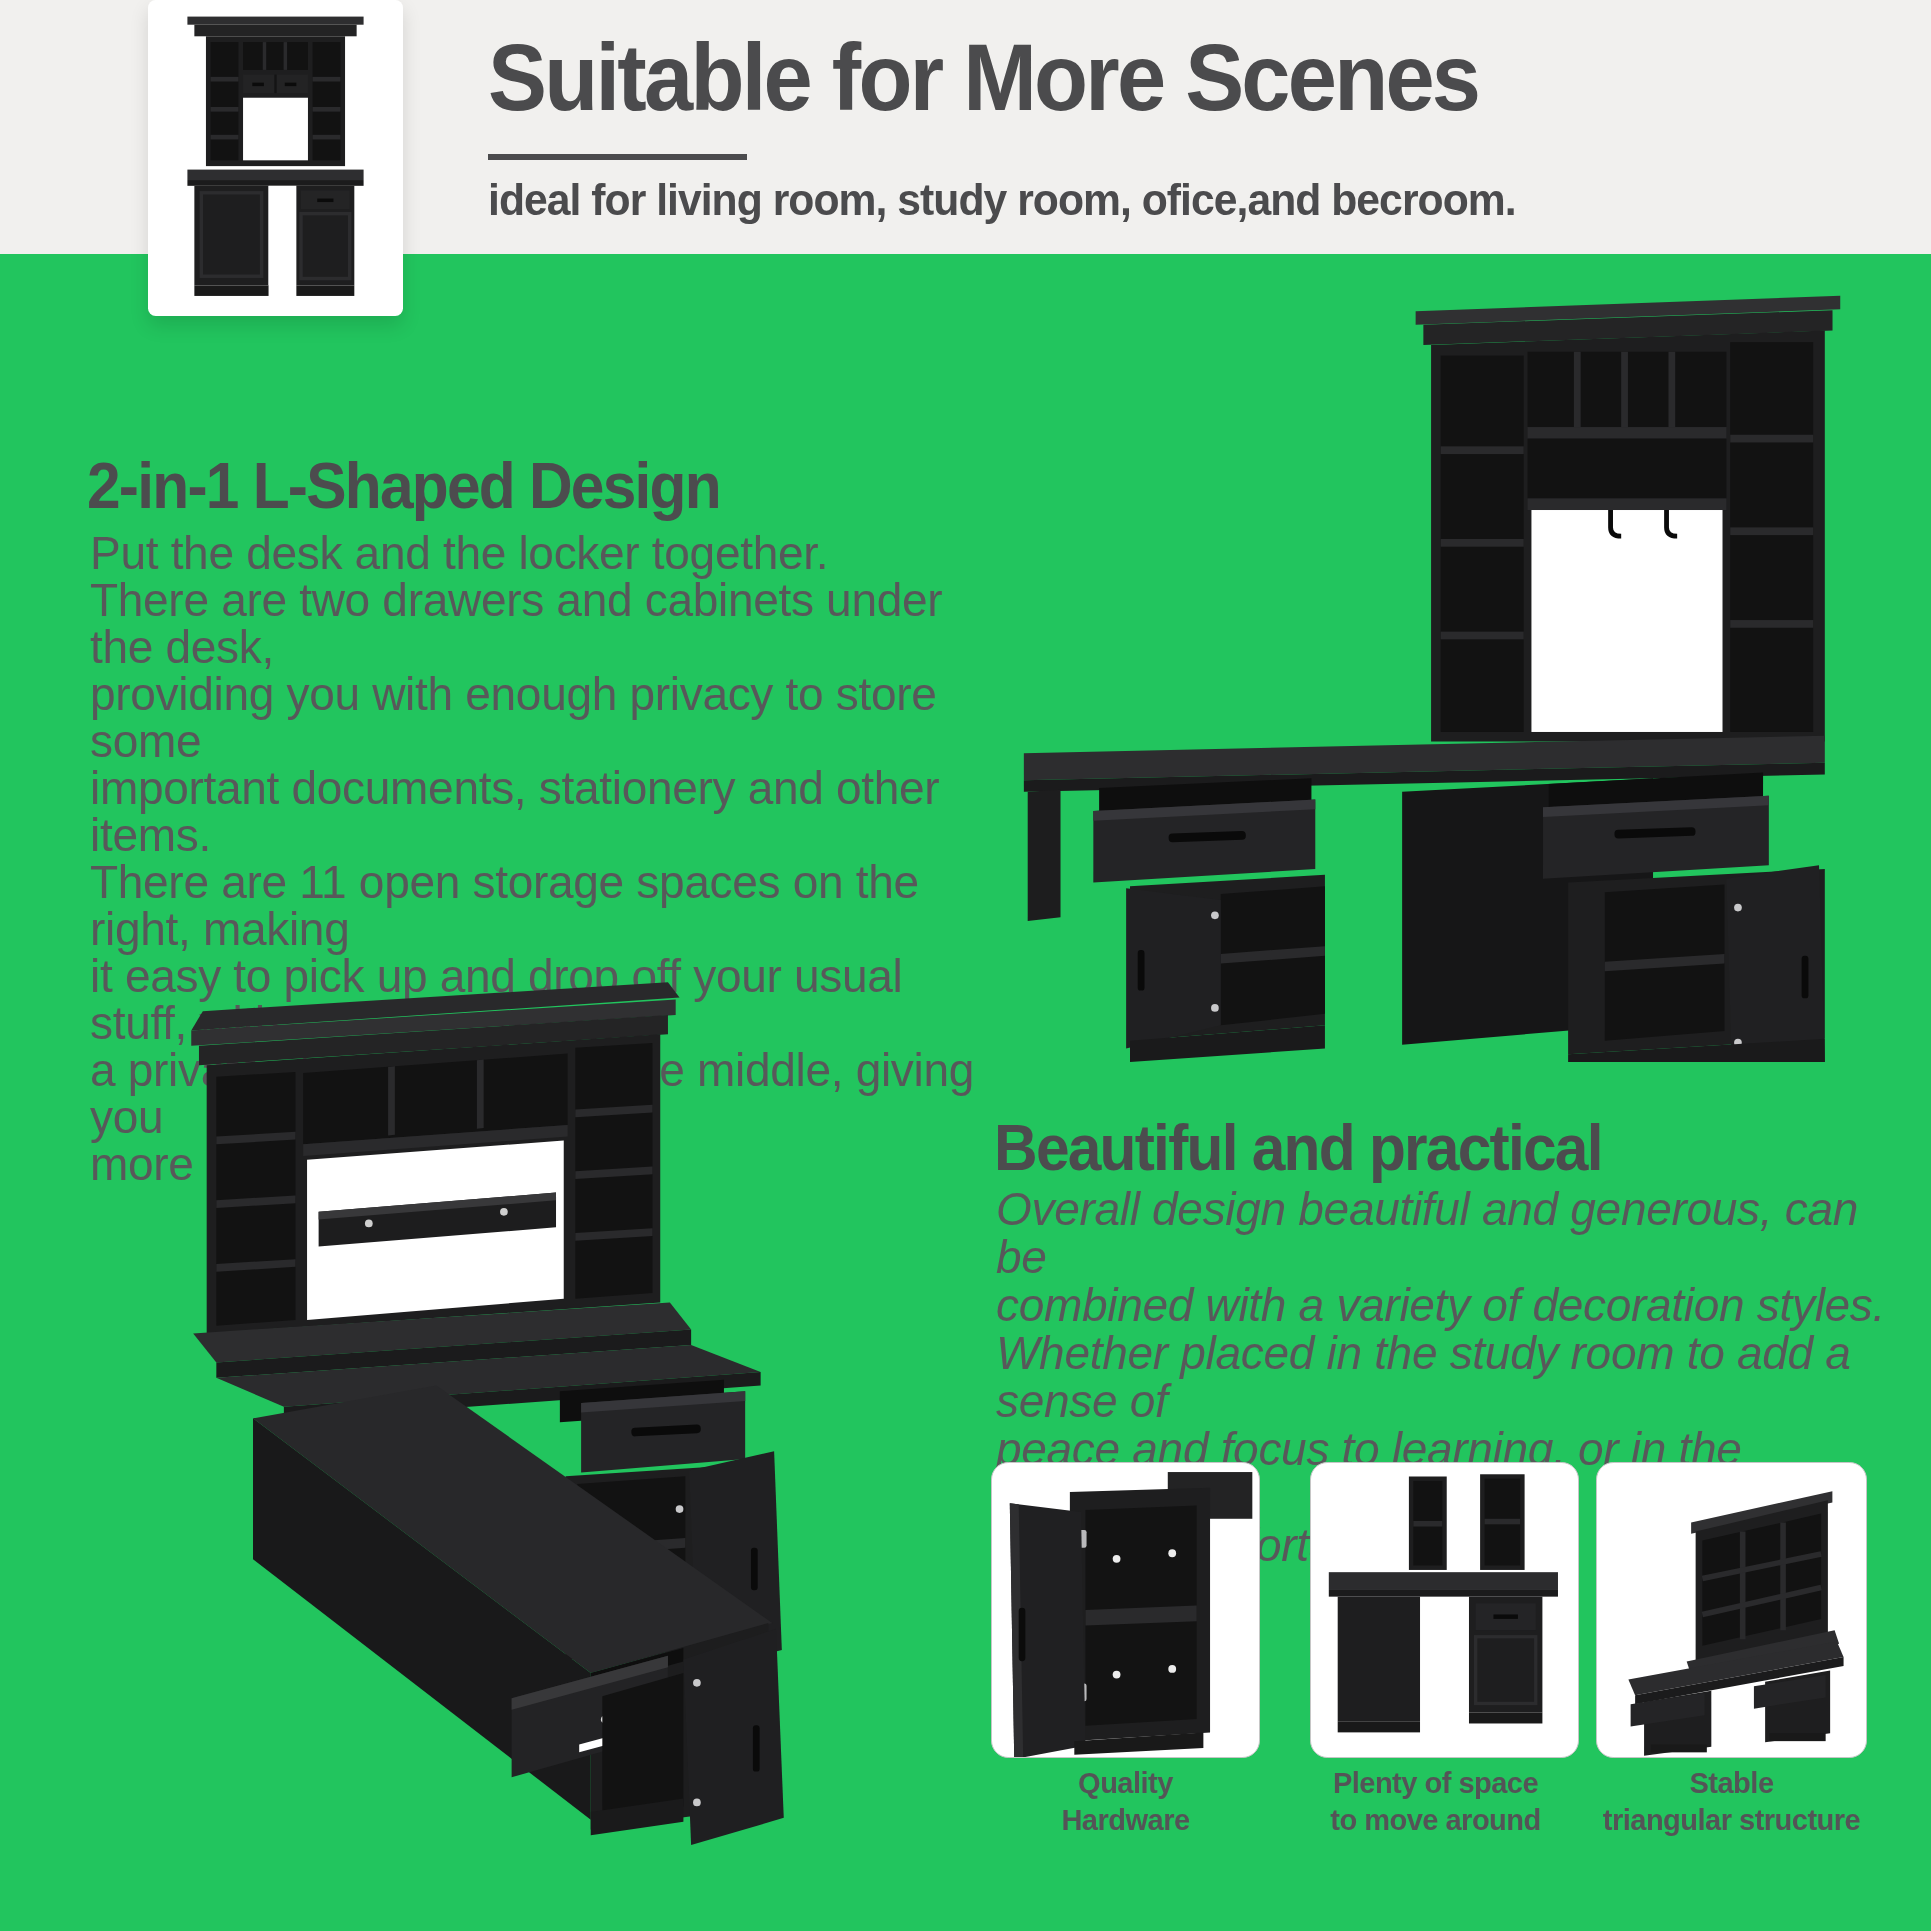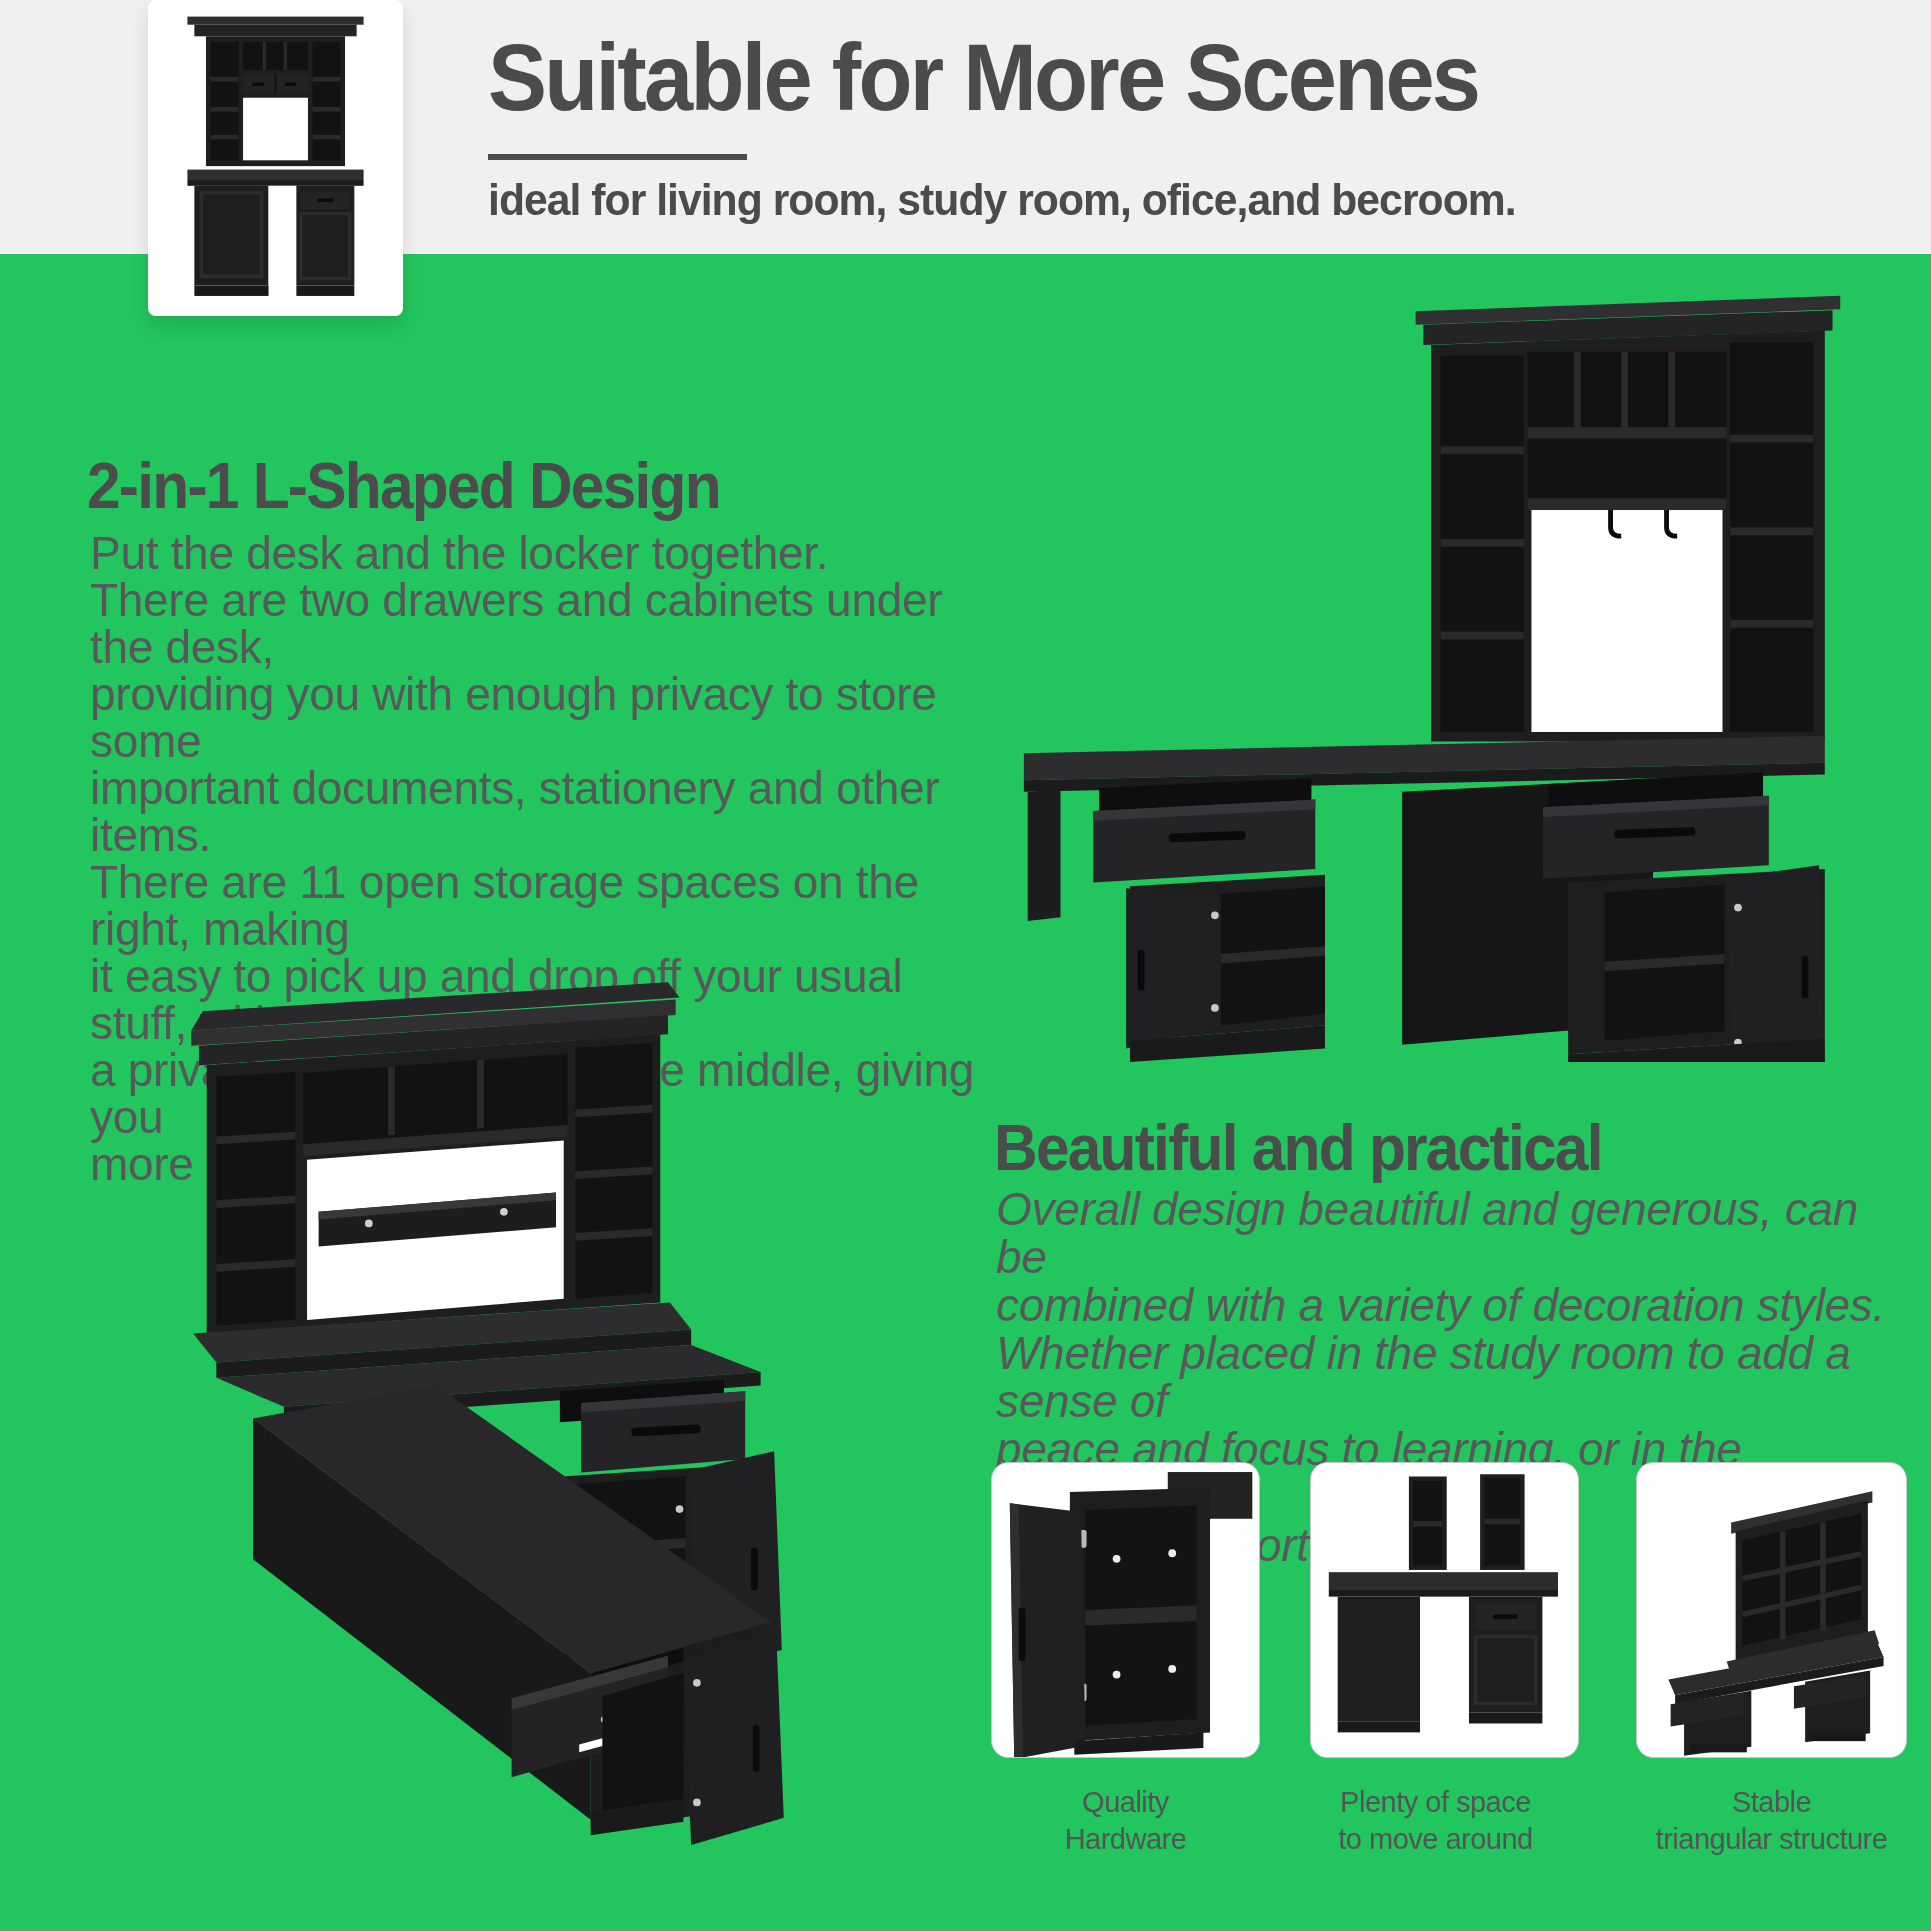--- a/index.html
+++ b/index.html
@@ -31,26 +31,26 @@
   #right-body{left:996px; top:1185px; width:917px; line-height:48px;font-style:italic;}
 
   .big-image{position:absolute;}
   .big-image svg{display:block; width:100%; height:100%;}
   #image-perspective{left:985px; top:290px; width:869px; height:772px;}
   #image-open-storage{left:143px; top:980px; width:772px; height:869px;}
 
   .feature{position:absolute; top:1462px; width:269px; height:415px;}
   #feature-1{left:991px;}
   #feature-2{left:1292px;padding-left:18px;}
-  #feature-3{left:1596px; width:271px;margin-left:40px;}
+  #feature-3{left:1596px; width:271px;}
   .feature-box{box-sizing:border-box; width:100%; height:296px; background:#ffffff;
                border:1.9px solid #c6c6c6; border-radius:17.4px; overflow:hidden;}
   .feature-box svg{display:block; width:100%; height:100%;}
-  .feature-caption{position:absolute; top:322px; left:50%; transform:translateX(-50%);
-                   width:406px; text-align:center; font-size:29px; font-weight:400; line-height:37px;
+  .feature-caption{position:absolute; top:303px; left:50%; transform:translateX(-50%);
+                   width:406px; text-align:center; font-size:29px; font-weight:700; line-height:37px;
                    color:#545457; letter-spacing:-0.5px; white-space:pre-line;}
 </style>
 </head>
 <body>
 
 <div class="page">
 
   <div class="header-band"></div>
 
   <div class="thumb-card">

